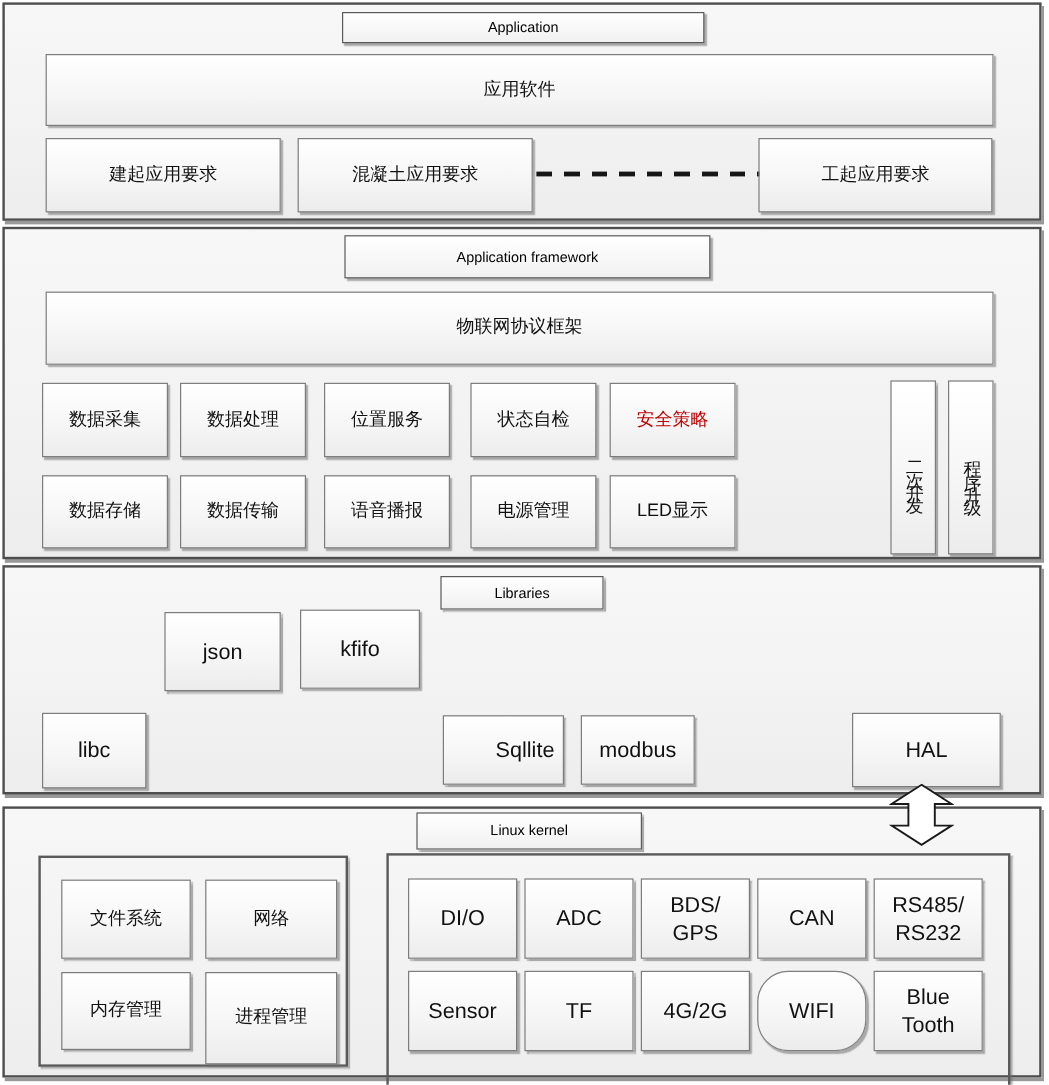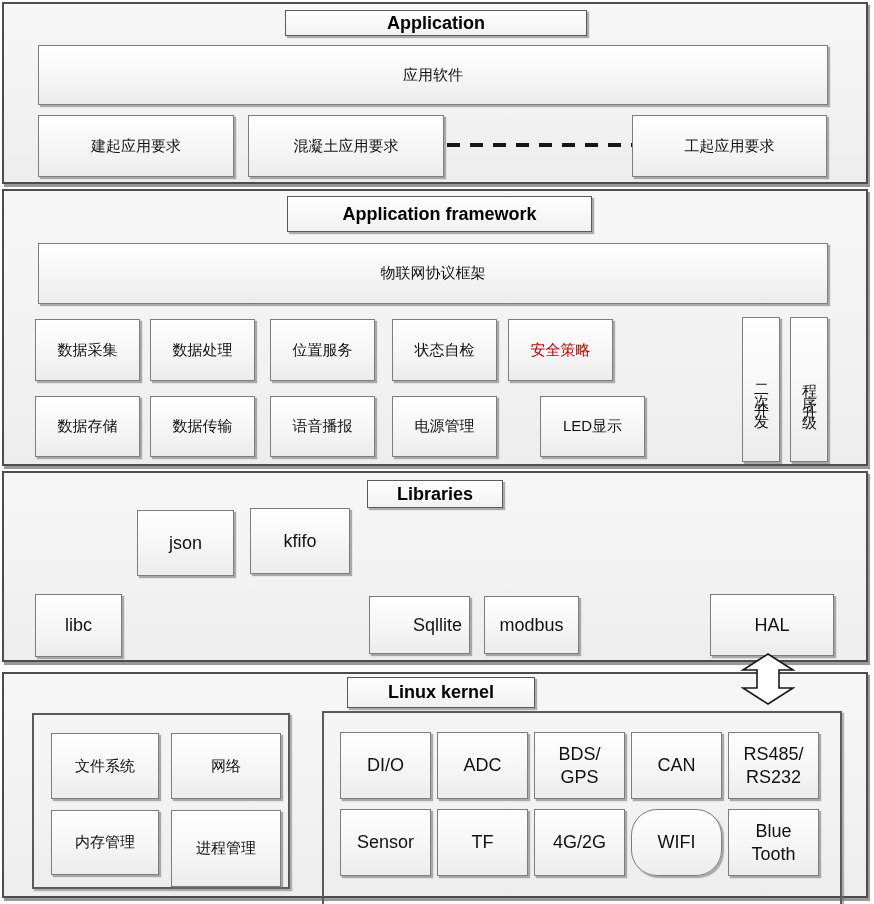--- a/index.html
+++ b/index.html
@@ -17,21 +17,21 @@
   .box {
     position:absolute;
     background:linear-gradient(180deg,#ffffff 0%,#f6f6f6 55%,#ececec 100%);
     border:1px solid #7d7d7d;
     box-shadow:2px 2px 1px rgba(110,110,110,0.55);
     display:flex; align-items:center; justify-content:center;
     text-align:center; color:#111; font-size:15px;
     white-space:pre-line; line-height:1.25;
   }
   .title-box {
-    font-weight:700; font-size:18px; color:#000;
+    font-weight:400; font-size:12px; color:#000;
     border:1px solid #5a5a5a;
     background:linear-gradient(180deg,#ffffff,#f1f1f1);
   }
   .en { font-size:18px; }
   .red { color:#c00000; }
   .vbox {
     writing-mode:vertical-rl; text-orientation:upright;
     letter-spacing:10px; padding-top:6px; font-size:15px;
   }
   .group {
@@ -67,21 +67,21 @@
     <div class="box" style="left:31px;top:128px;width:105px;height:62px;">数据采集</div>
     <div class="box" style="left:146px;top:128px;width:105px;height:62px;text-align:right;">数据处理</div>
     <div class="box" style="left:266px;top:128px;width:105px;height:62px;">位置服务</div>
     <div class="box" style="left:388px;top:128px;width:105px;height:62px;">状态自检</div>
     <div class="box red" style="left:504px;top:128px;width:105px;height:62px;">安全策略</div>
 
     <div class="box" style="left:31px;top:205px;width:105px;height:61px;">数据存储</div>
     <div class="box" style="left:146px;top:205px;width:105px;height:61px;">数据传输</div>
     <div class="box" style="left:266px;top:205px;width:105px;height:61px;">语音播报</div>
     <div class="box" style="left:388px;top:205px;width:105px;height:61px;">电源管理</div>
-    <div class="box" style="left:504px;top:205px;width:105px;height:61px;margin-left:32px;">LED显示</div>
+    <div class="box" style="left:504px;top:205px;width:105px;height:61px;">LED显示</div>
 
     <div class="box vbox" style="left:738px;top:126px;width:38px;height:145px;">二次开发</div>
     <div class="box vbox" style="left:786px;top:126px;width:38px;height:145px;">程序升级</div>
   </div>
 
   <div class="section" style="left:2px;top:471px;width:866px;height:191px;">
     <div class="box title-box" style="left:363px;top:7px;width:136px;height:28px;">Libraries</div>
     <div class="box en" style="left:133px;top:37px;width:97px;height:66px;">json</div>
     <div class="box en" style="left:246px;top:35px;width:100px;height:66px;">kfifo</div>
     <div class="box en" style="left:31px;top:121px;width:87px;height:63px;">libc</div>

